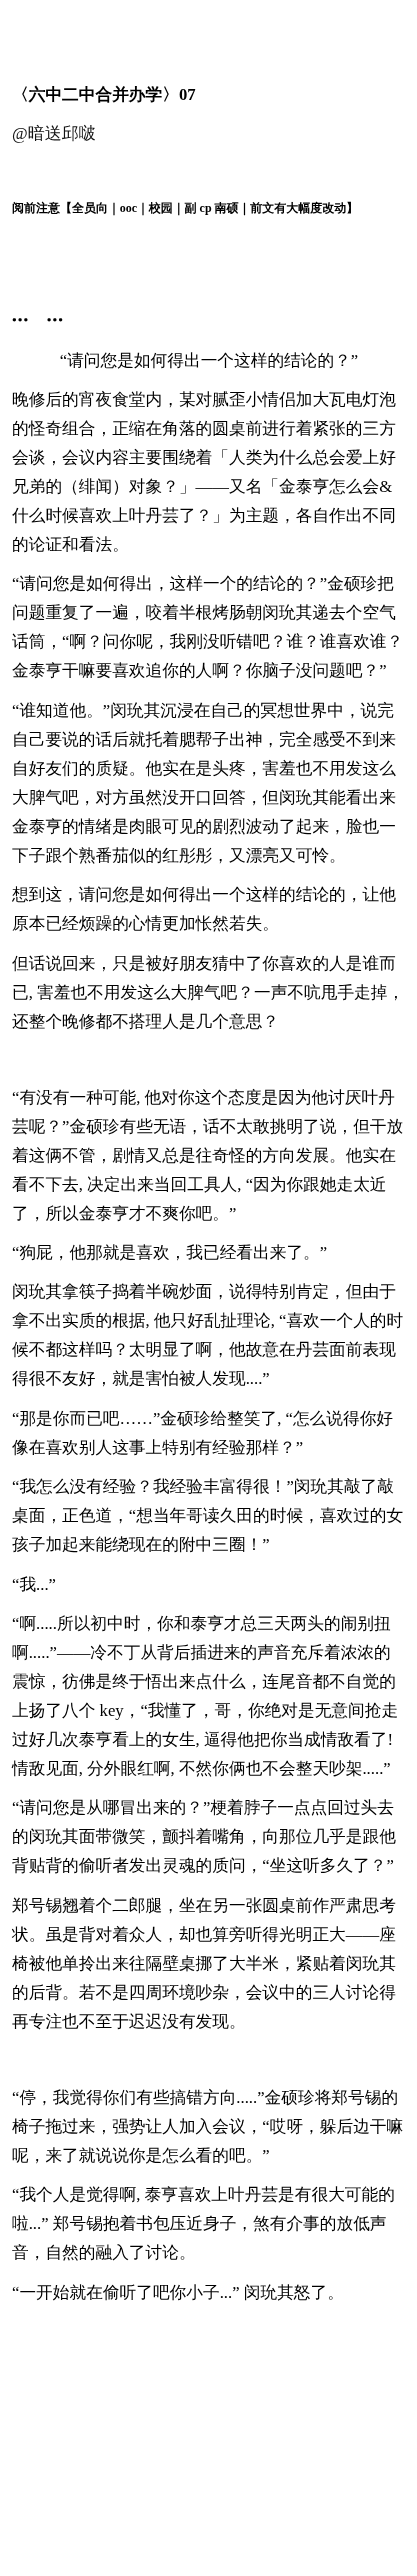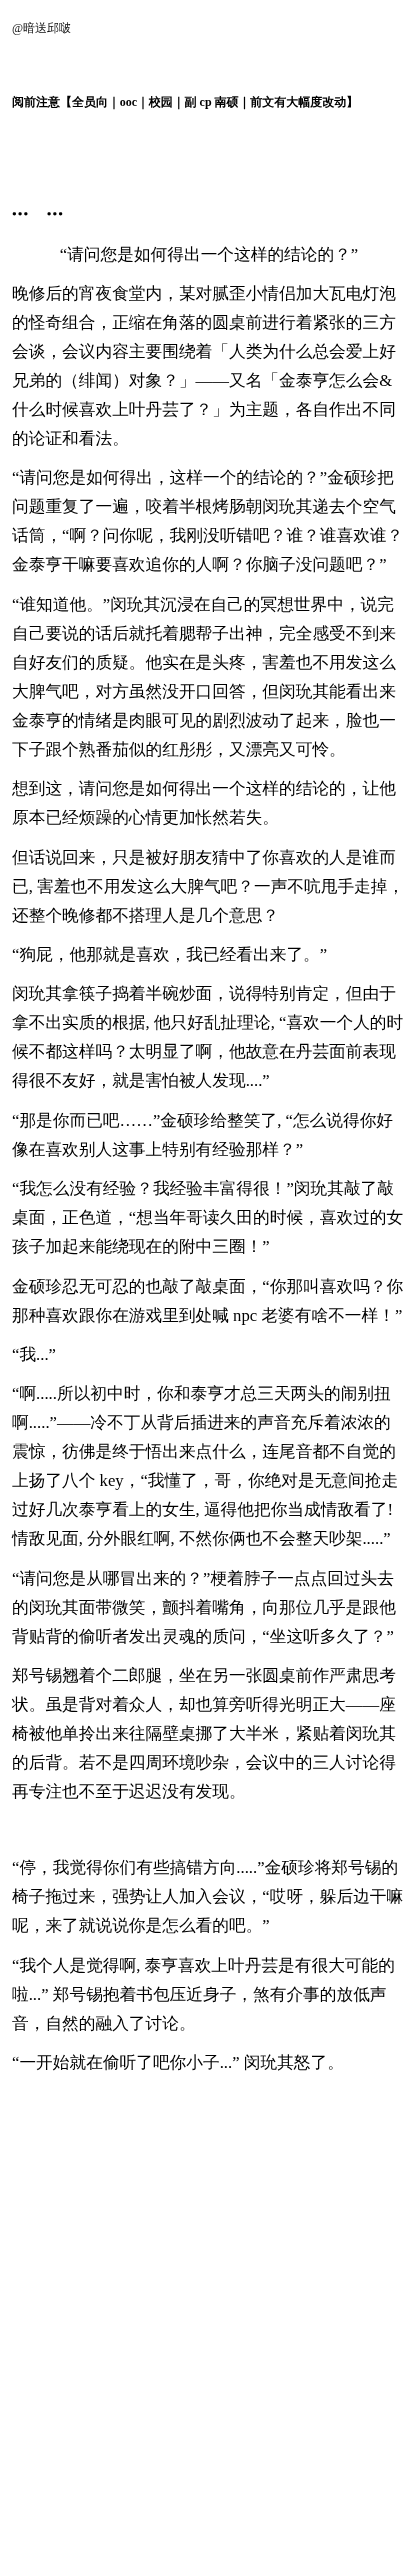--- a/index.html
+++ b/index.html
@@ -13,21 +13,21 @@
     color: #000000;
     font-family: "Liberation Serif", "Liberation Sans", sans-serif;
   }
   .title {
     font-size: 16.7px;
     font-weight: 700;
     line-height: 23px;
     margin: 83px 0 0 0;
   }
   .author {
-    font-size: 12px;
+    font-size: 17px;
     font-weight: 400;
     line-height: 18px;
     margin: 19px 0 16px 0;
     color: #111111;
   }
   .notice {
     font-size: 12px;
     font-weight: 700;
     line-height: 29px;
     margin: 51px 0 0 0;
@@ -47,39 +47,40 @@
     margin: 10.4px 0 0 0;
   }
   .para.first { margin-top: 15.7px; text-align: center; }
   .para.gap   { margin-top: 47px; }
 </style>
 </head>
 <body>
 
 <div class="page">
 
+  <h1 class="title">〈六中二中合并办学〉07</h1>
 
   <div class="author">@暗送邱啵</div>
 
   <p class="notice">阅前注意【全员向｜ooc｜校园｜副 cp 南硕｜前文有大幅度改动】</p>
 
   <div class="dots">●●●　　●●●</div>
 
   <div>
     <p class="para first">“请问您是如何得出一个这样的结论的？”</p>
     <p class="para">晚修后的宵夜食堂内，某对腻歪小情侣加大瓦电灯泡的怪奇组合，正缩在角落的圆桌前进行着紧张的三方会谈，会议内容主要围绕着「人类为什么总会爱上好兄弟的（绯闻）对象？」——又名「金泰亨怎么会&amp;什么时候喜欢上叶丹芸了？」为主题，各自作出不同的论证和看法。</p>
     <p class="para">“请问您是如何得出，这样一个的结论的？”金硕珍把问题重复了一遍，咬着半根烤肠朝闵玧其递去个空气话筒，“啊？问你呢，我刚没听错吧？谁？谁喜欢谁？金泰亨干嘛要喜欢追你的人啊？你脑子没问题吧？”</p>
     <p class="para">“谁知道他。”闵玧其沉浸在自己的冥想世界中，说完自己要说的话后就托着腮帮子出神，完全感受不到来自好友们的质疑。他实在是头疼，害羞也不用发这么大脾气吧，对方虽然没开口回答，但闵玧其能看出来金泰亨的情绪是肉眼可见的剧烈波动了起来，脸也一下子跟个熟番茄似的红彤彤，又漂亮又可怜。</p>
     <p class="para">想到这，请问您是如何得出一个这样的结论的，让他原本已经烦躁的心情更加怅然若失。</p>
     <p class="para">但话说回来，只是被好朋友猜中了你喜欢的人是谁而已, 害羞也不用发这么大脾气吧？一声不吭甩手走掉，还整个晚修都不搭理人是几个意思？</p>
+    <p class="para gap">“有没有一种可能, 他对你这个态度是因为他讨厌叶丹芸呢？”金硕珍有些无语，话不太敢挑明了说，但干放着这俩不管，剧情又总是往奇怪的方向发展。他实在看不下去, 决定出来当回工具人, “因为你跟她走太近了，所以金泰亨才不爽你吧。”</p>
     <p class="para">“狗屁，他那就是喜欢，我已经看出来了。”</p>
     <p class="para">闵玧其拿筷子捣着半碗炒面，说得特别肯定，但由于拿不出实质的根据, 他只好乱扯理论, “喜欢一个人的时候不都这样吗？太明显了啊，他故意在丹芸面前表现得很不友好，就是害怕被人发现....”</p>
     <p class="para">“那是你而已吧……”金硕珍给整笑了, “怎么说得你好像在喜欢别人这事上特别有经验那样？”</p>
     <p class="para">“我怎么没有经验？我经验丰富得很！”闵玧其敲了敲桌面，正色道，“想当年哥读久田的时候，喜欢过的女孩子加起来能绕现在的附中三圈！”</p>
-    <p class="para">金硕珍忍无可忍的也敲了敲桌面，“你那叫喜欢吗？你那种喜欢跟你在游戏里到处喊 npc 老婆有啥不一样！”</p>
     <p class="para">“我...”</p>
     <p class="para">“啊.....所以初中时，你和泰亨才总三天两头的闹别扭啊.....”——冷不丁从背后插进来的声音充斥着浓浓的震惊，彷佛是终于悟出来点什么，连尾音都不自觉的上扬了八个 key，“我懂了，哥，你绝对是无意间抢走过好几次泰亨看上的女生, 逼得他把你当成情敌看了! 情敌见面, 分外眼红啊, 不然你俩也不会整天吵架.....”</p>
     <p class="para">“请问您是从哪冒出来的？”梗着脖子一点点回过头去的闵玧其面带微笑，颤抖着嘴角，向那位几乎是跟他背贴背的偷听者发出灵魂的质问，“坐这听多久了？”</p>
     <p class="para">郑号锡翘着个二郎腿，坐在另一张圆桌前作严肃思考状。虽是背对着众人，却也算旁听得光明正大——座椅被他单拎出来往隔壁桌挪了大半米，紧贴着闵玧其的后背。若不是四周环境吵杂，会议中的三人讨论得再专注也不至于迟迟没有发现。</p>
     <p class="para gap">“停，我觉得你们有些搞错方向.....”金硕珍将郑号锡的椅子拖过来，强势让人加入会议，“哎呀，躲后边干嘛呢，来了就说说你是怎么看的吧。”</p>
     <p class="para">“我个人是觉得啊, 泰亨喜欢上叶丹芸是有很大可能的啦...” 郑号锡抱着书包压近身子，煞有介事的放低声音，自然的融入了讨论。</p>
     <p class="para">“一开始就在偷听了吧你小子...” 闵玧其怒了。</p>
   </div>
 
 </div>

